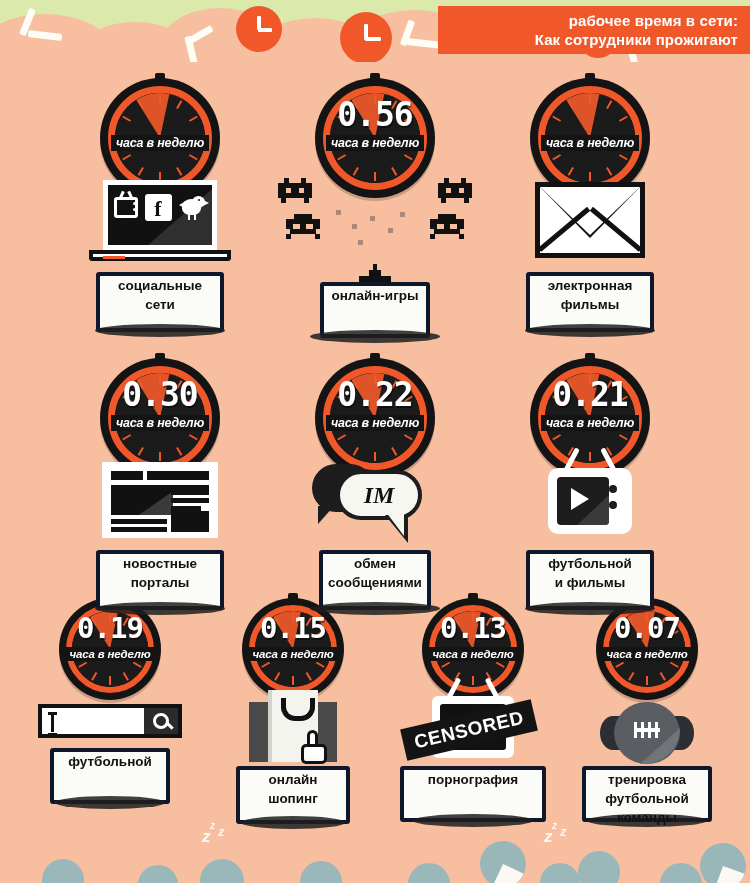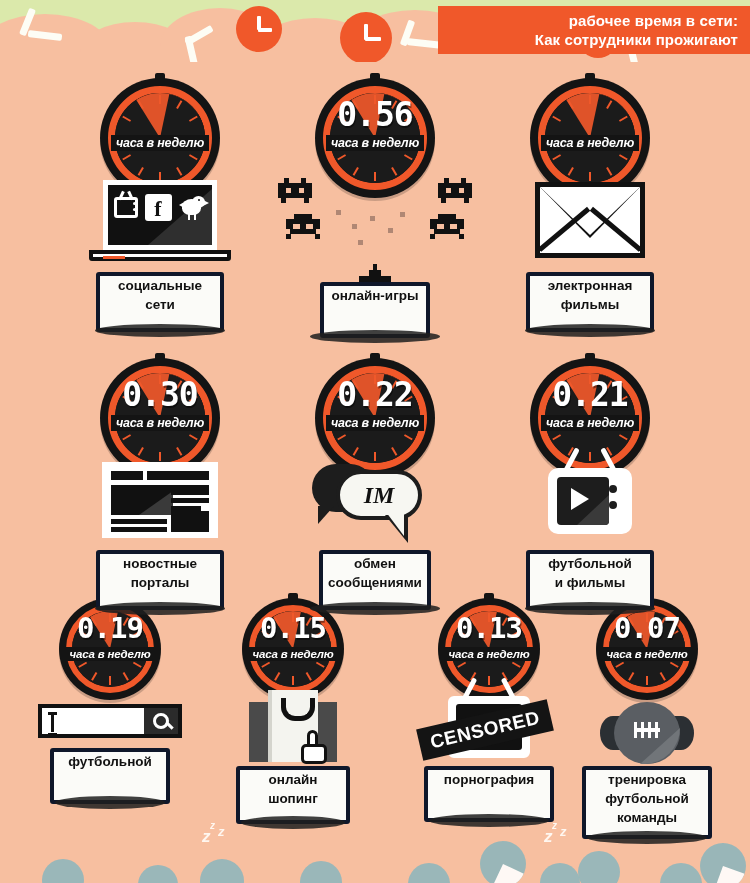--- a/index.html
+++ b/index.html
@@ -655,21 +655,21 @@
     </div>
     <div class="labelbox" style="width:114px;height:58px;">
       <div class="ground" style="width:104px;margin-left:-52px;"></div>
       <div style="position:relative;z-index:3;">
         <span>онлайн</span>
         <span>шопинг</span>
       </div>
     </div>
   </div>
 
-  <div class="item" style="left:414px;top:598px;">
+  <div class="item" style="left:398px;top:598px;">
     <div class="clockwrap" style="width:102px;height:102px;">
       <div class="clock" style="width:102px;height:102px;">
         <div class="knob"></div>
         <div class="ring" style="left:7px;top:7px;right:7px;bottom:7px;border-width:6px;"></div>
         <div class="face" style="left:13px;top:13px;right:13px;bottom:13px;">
           <div class="wedge"></div>
             <div class="wedge2"></div>
           <div class="tick" style="transform:rotate(0deg);transform-origin:1px 36px;"></div>
             <div class="tick" style="transform:rotate(30deg);transform-origin:1px 36px;"></div>
           <div class="tick" style="transform:rotate(60deg);transform-origin:1px 36px;"></div>
@@ -690,21 +690,21 @@
     <div class="iconwrap" style="height:80px;margin-top:-14px;">
       <div class="ctv">
         <div class="ant l"></div>
         <div class="ant r"></div>
         <div class="scr"></div>
       </div>
       <div class="censored">
         <span>CENSORED</span>
       </div>
     </div>
-    <div class="labelbox" style="width:130px;height:56px;">
+    <div class="labelbox" style="width:146px;height:56px;">
       <div class="ground" style="width:120px;margin-left:-60px;"></div>
       <div style="position:relative;z-index:3;">
         <span>порнография</span>
       </div>
     </div>
   </div>
 
   <div class="item" style="left:572px;top:598px;">
     <div class="clockwrap" style="width:102px;height:102px;">
       <div class="clock" style="width:102px;height:102px;">
@@ -733,21 +733,21 @@
     <div class="iconwrap" style="height:72px;margin-top:-6px;">
       <div class="ball">
         <div class="tipL"></div>
           <div class="tipR"></div>
         <div class="core">
             <s></s>
           </div>
         <div class="lace"></div>
       </div>
     </div>
-    <div class="labelbox" style="width:130px;height:73px;">
+    <div class="labelbox" style="width:130px;height:56px;">
       <div class="ground" style="width:120px;margin-left:-60px;"></div>
       <div style="position:relative;z-index:3;">
         <span>тренировка</span>
         <span>футбольной</span>
         <span>команды</span>
       </div>
     </div>
   </div>
 
   <div class="botdeco">

